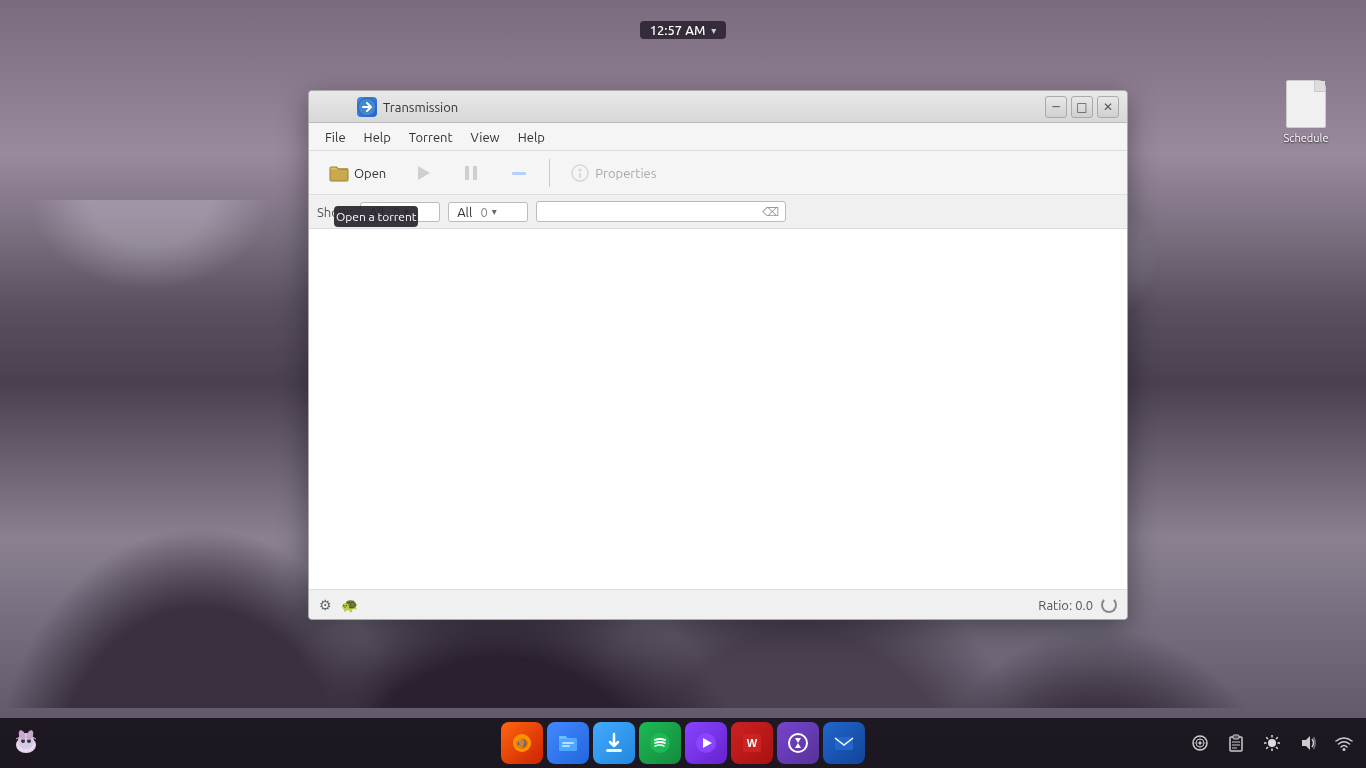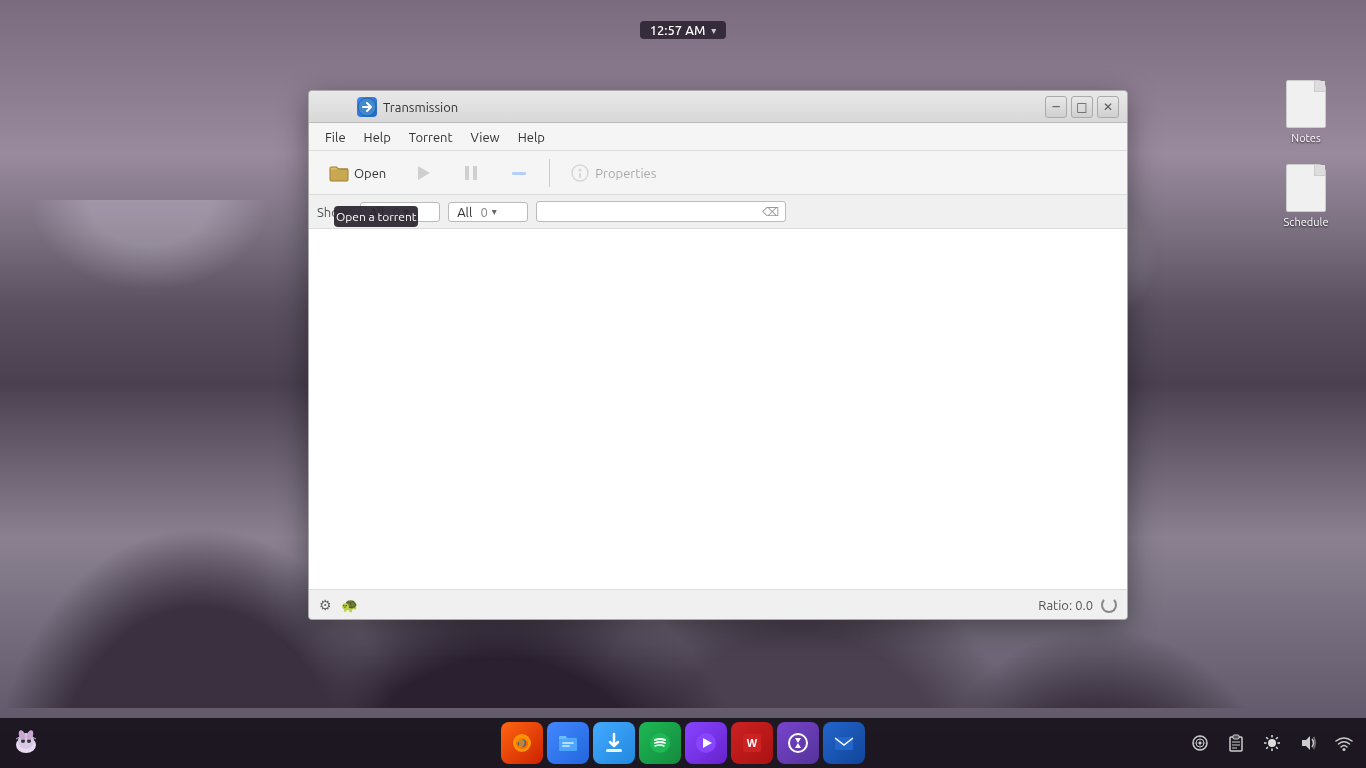--- a/index.html
+++ b/index.html
@@ -521,26 +521,20 @@
     <span>12:57 AM</span>
     <span class="clock-dropdown">▾</span>
   </div>
 </div>
 
 <div class="desktop-icons">
   <div class="desktop-icon">
     <div class="desktop-icon-img">
       <div class="file-icon"></div>
     </div>
-    <span class="desktop-icon-label">Notes</span>
-  </div>
-  <div class="desktop-icon">
-    <div class="desktop-icon-img">
-      <div class="file-icon"></div>
-    </div>
     <span class="desktop-icon-label">Schedule</span>
   </div>
 </div>
 
 <div class="transmission-window">
 
   <div class="window-titlebar">
     <div class="window-title-left">
       <div class="window-icon">
         <svg class="trans-logo" viewBox="0 0 20 20">

